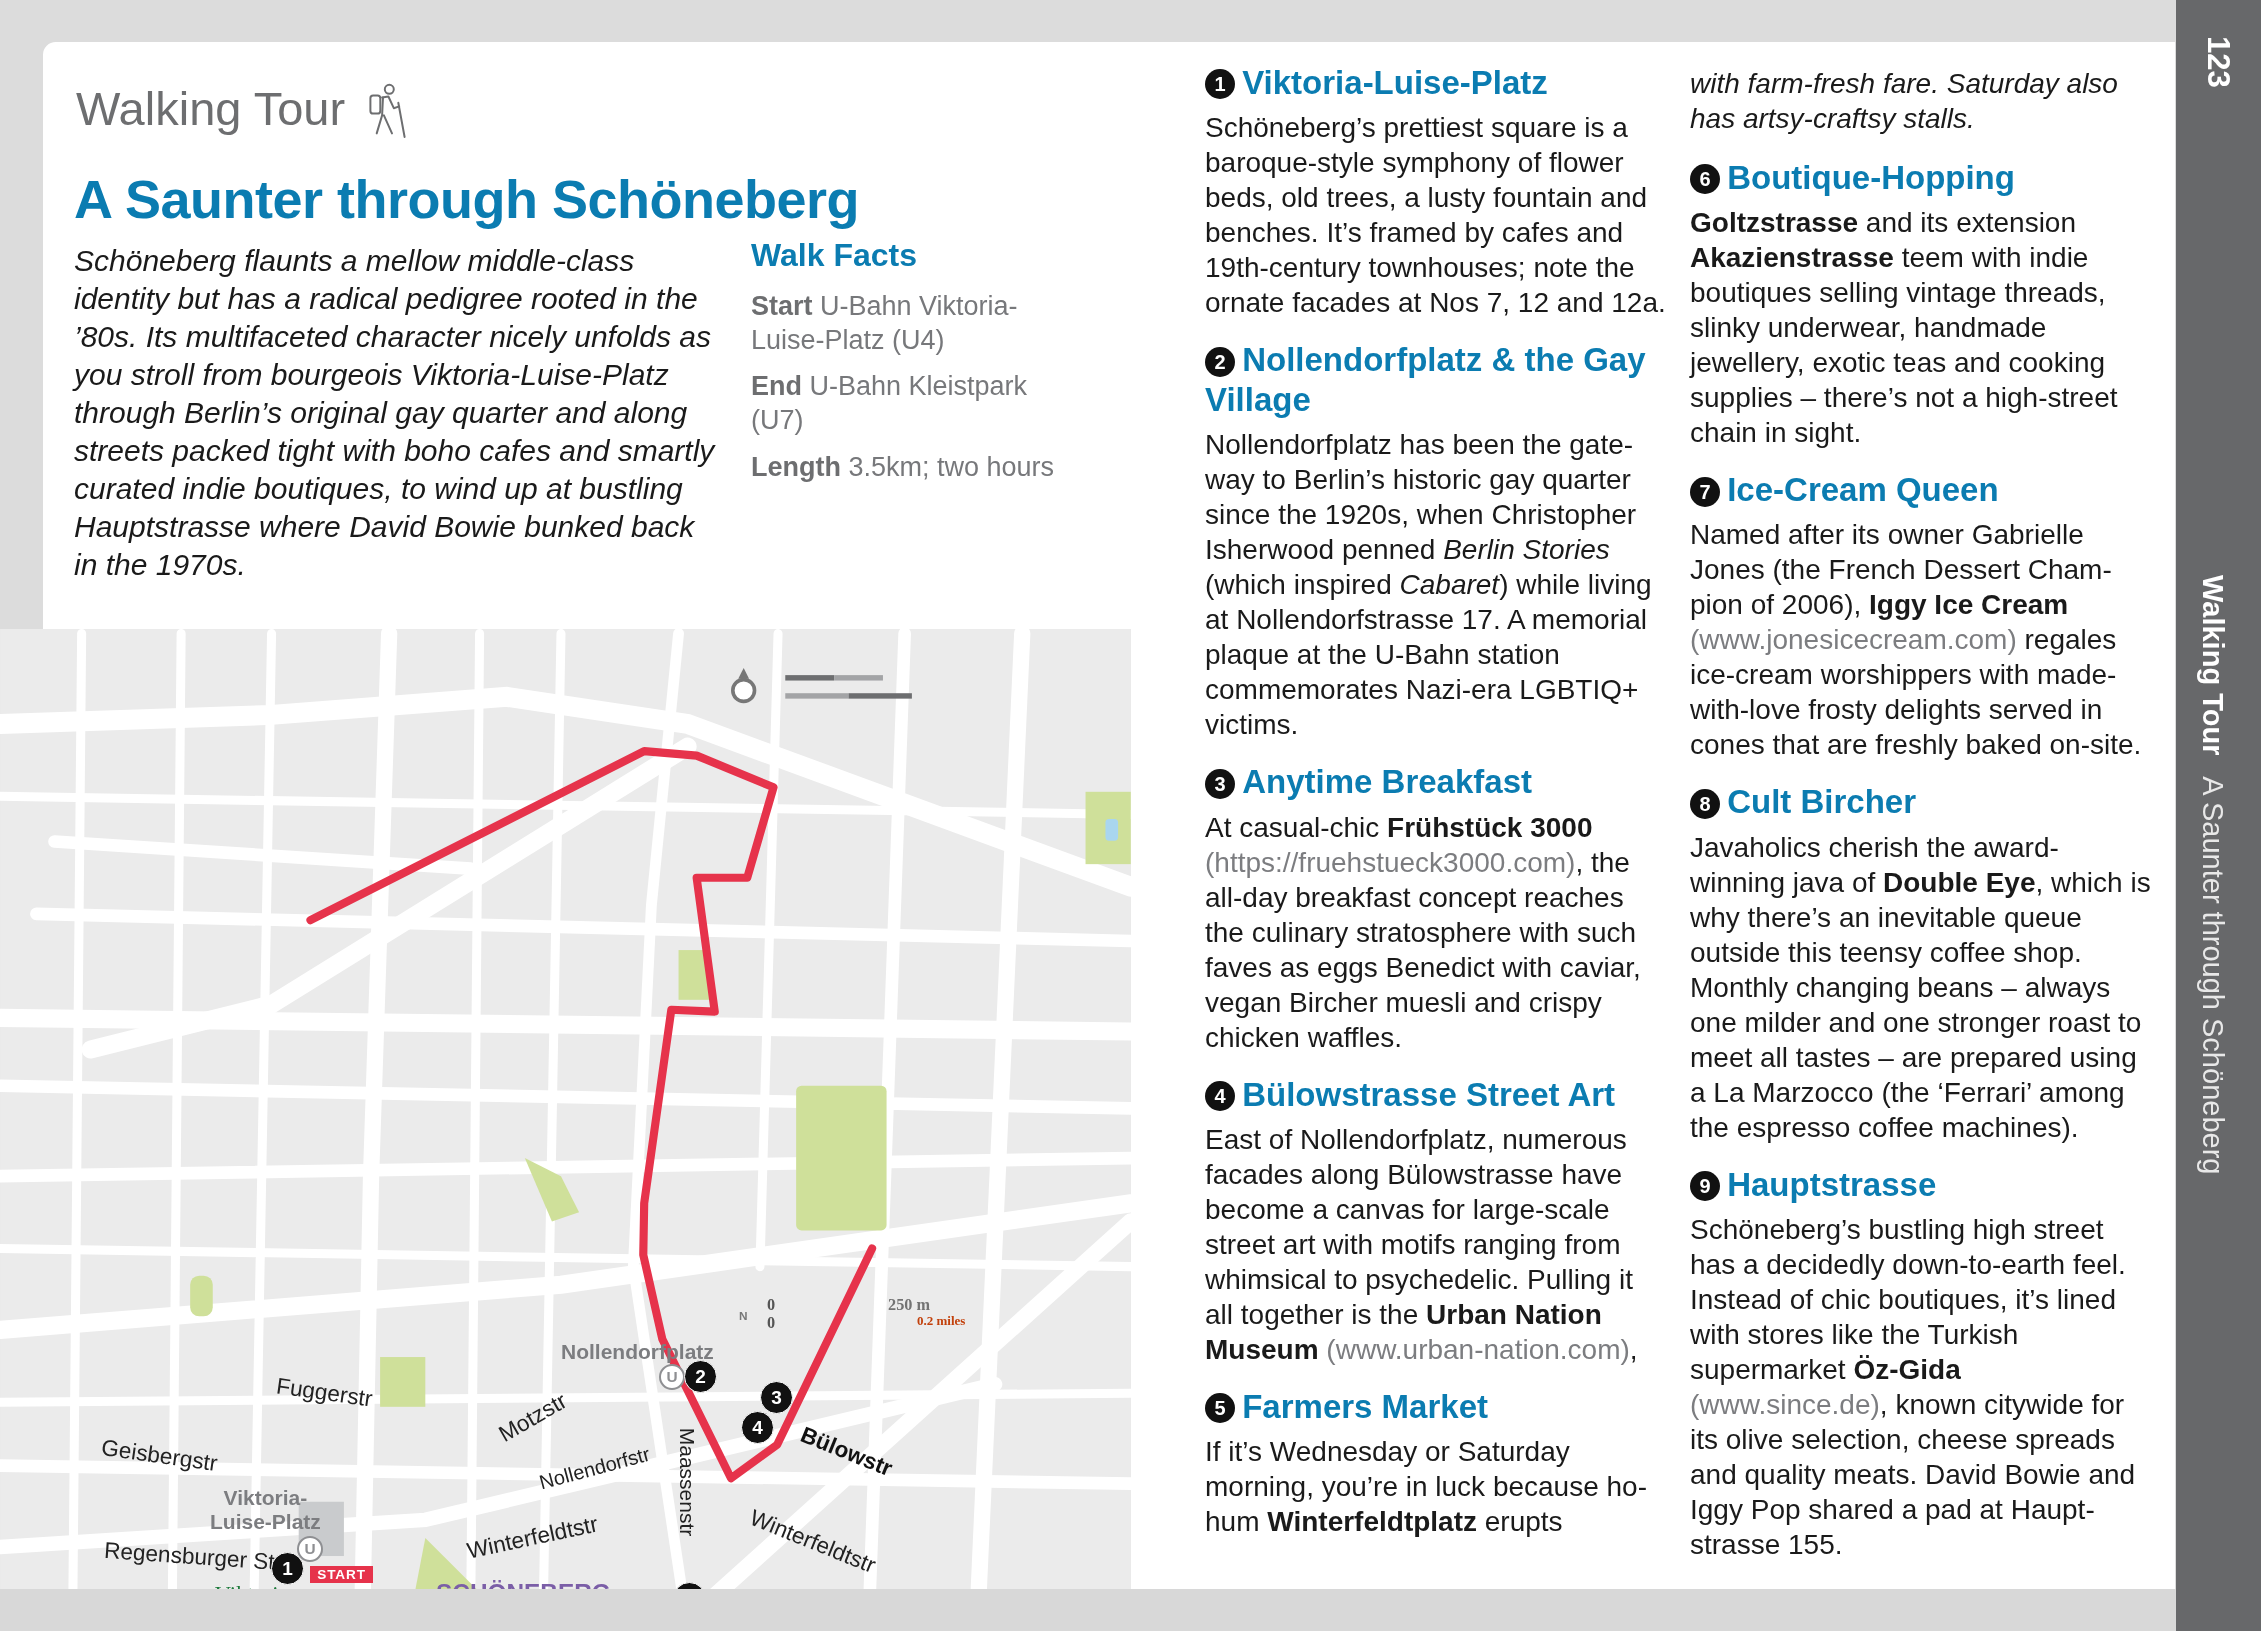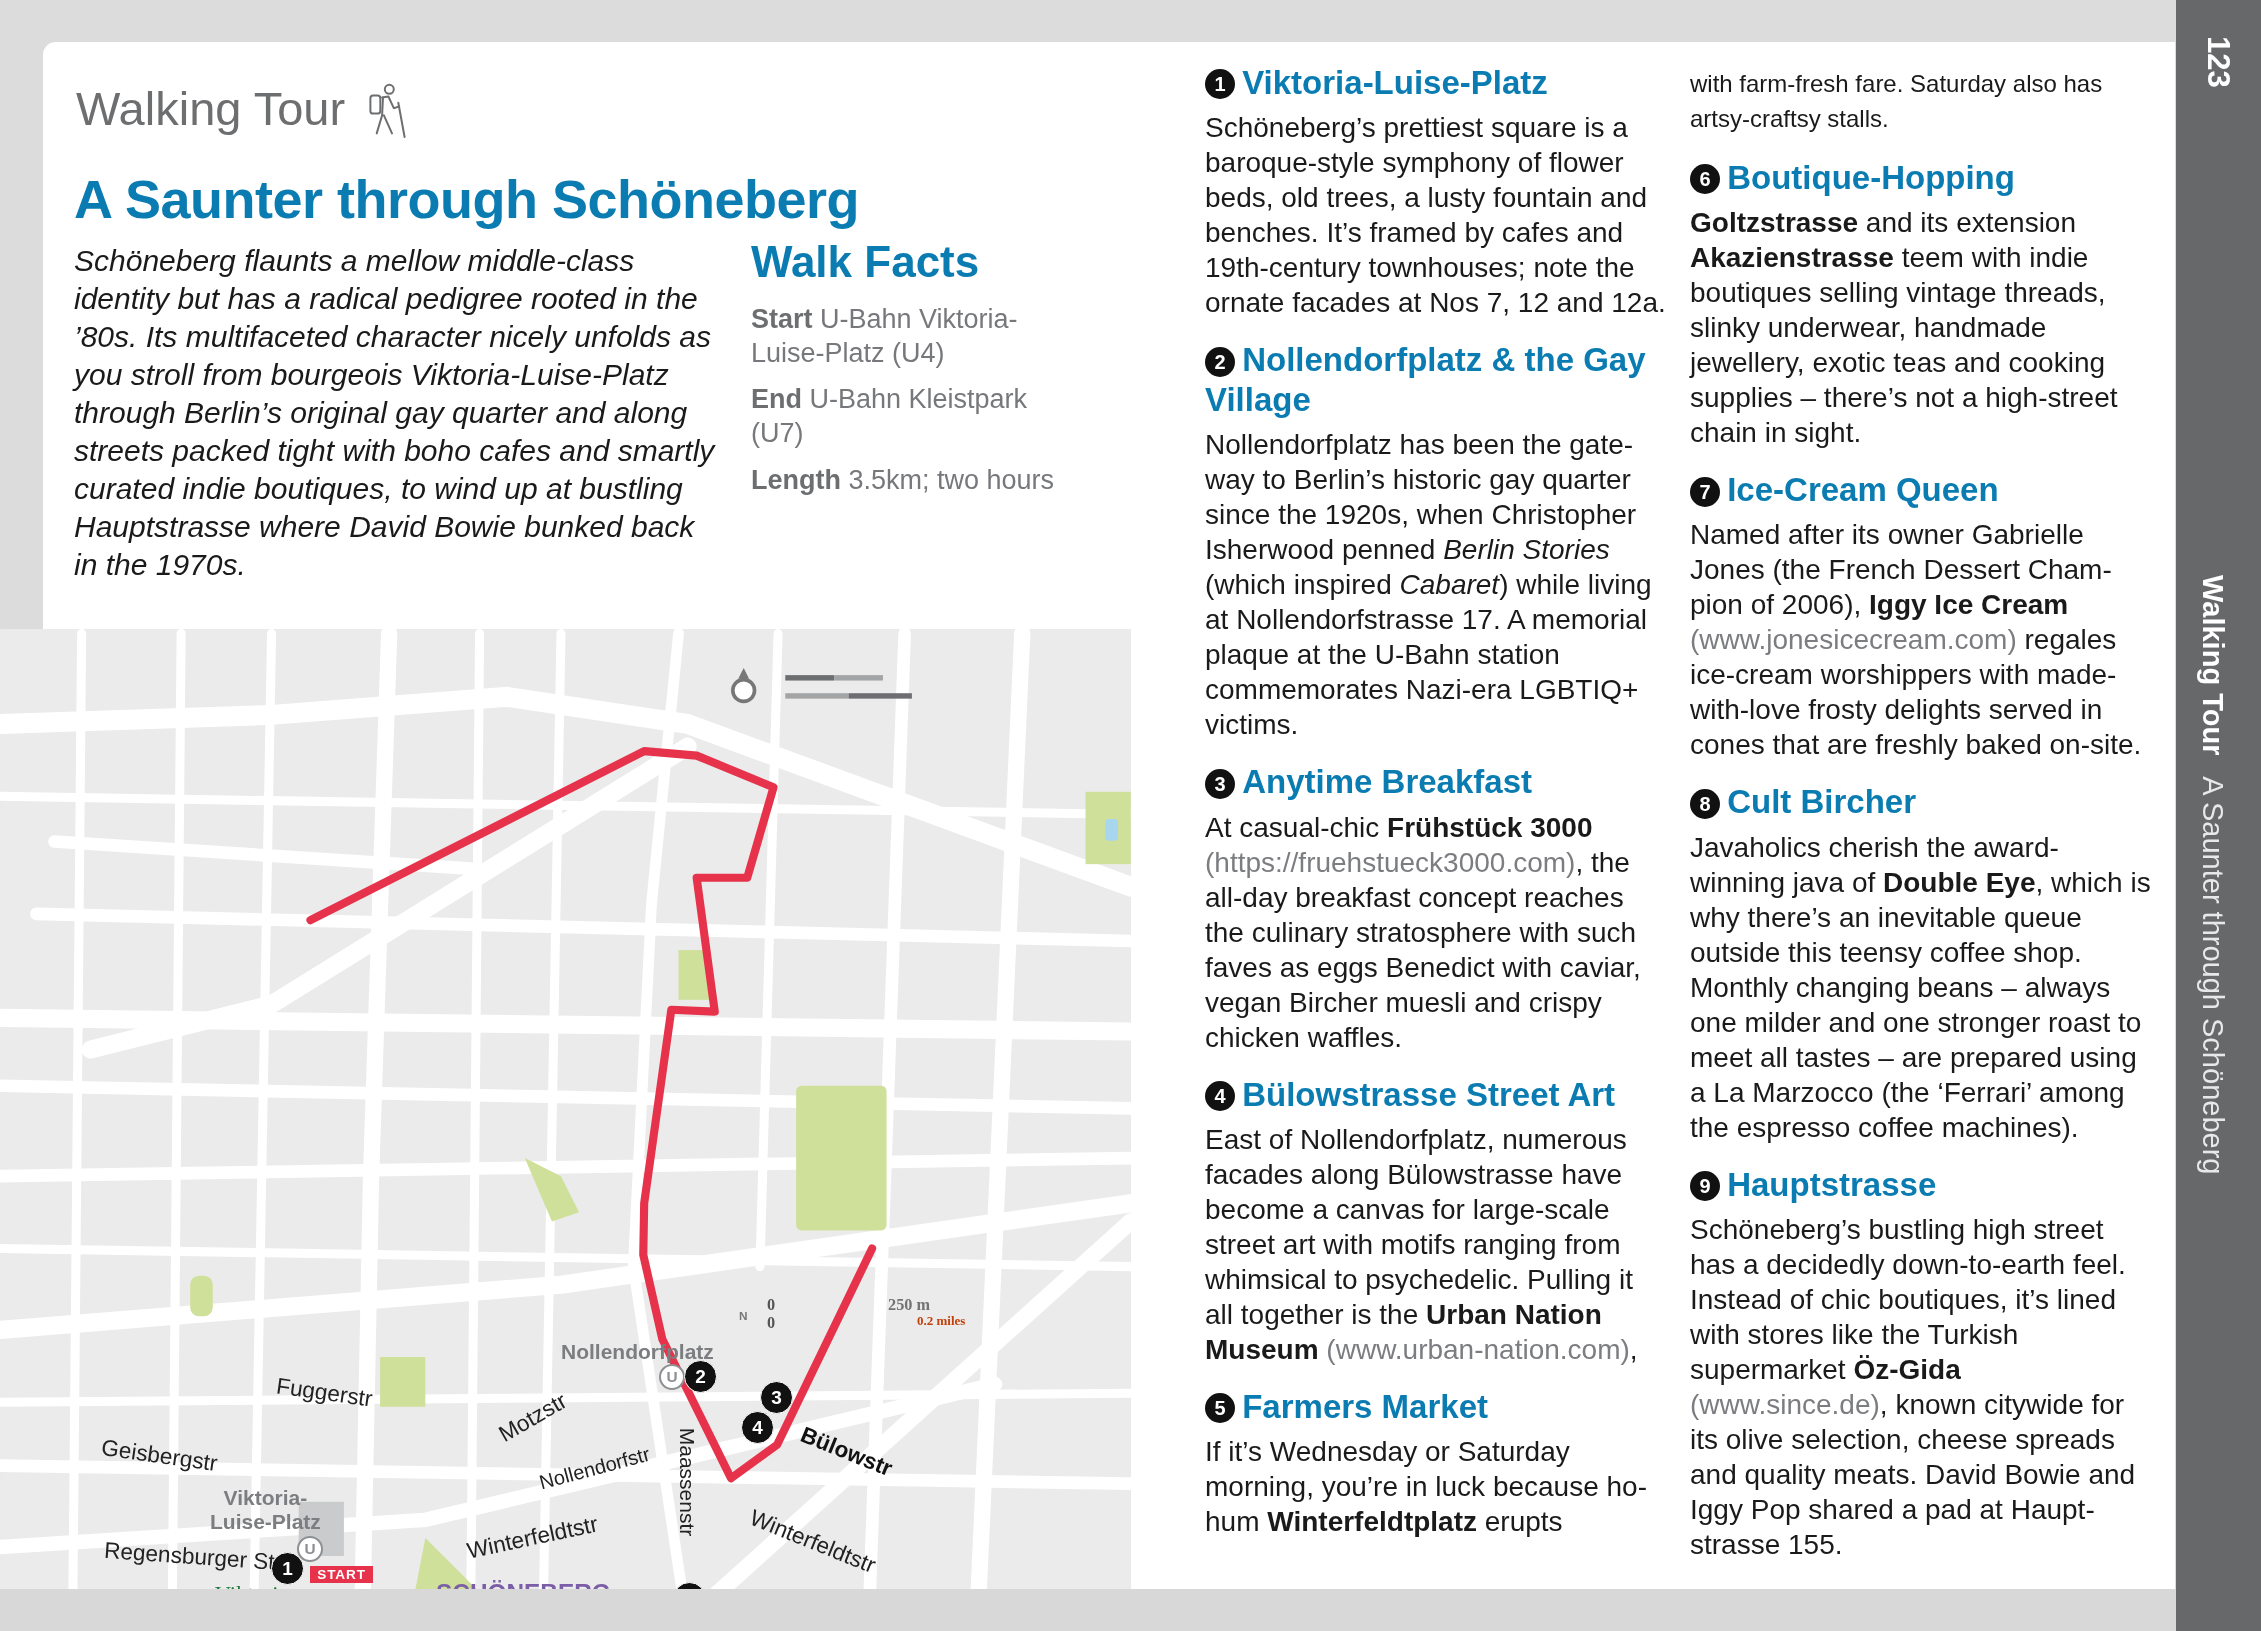--- a/index.html
+++ b/index.html
@@ -11,21 +11,21 @@
   .pagenum{position:absolute;left:2200px;top:36px;color:#fff;font-weight:bold;font-size:31px;writing-mode:vertical-rl;}
   .sidetitle{position:absolute;left:2196px;top:575px;color:#fff;font-size:29px;writing-mode:vertical-rl;white-space:nowrap;}
   .sidetitle b{font-weight:bold;margin-bottom:12.7px;}
   .sidetitle span.light{font-weight:normal;color:#e8e8e8;}
 
   .section-label{position:absolute;left:76px;top:81px;font-size:47px;color:#6d6e70;letter-spacing:0px;}
   .hiker{position:absolute;left:365px;top:81px;width:45px;height:58px;}
   .main-title{position:absolute;left:74px;top:168px;font-size:54px;font-weight:bold;color:#0b7cb1;white-space:nowrap;letter-spacing:-0.5px;}
   .intro{position:absolute;left:74px;top:242px;width:651px;font-size:30px;line-height:38px;font-style:italic;color:#1a1a1a;}
   .facts{position:absolute;left:751px;top:237px;width:308px;}
-  .facts h3{margin:0 0 14.5px 0;font-size:44px;color:#0b7cb1;font-weight:bold;}
+  .facts h3{margin:0 0 14.5px 0;font-size:32px;color:#0b7cb1;font-weight:bold;}
   .facts .fact{font-size:27px;line-height:34px;color:#77787b;margin-bottom:12.7px;}
   .facts .fact b{color:#6d6e70;}
 
   .map{position:absolute;left:0;top:629px;width:1131px;height:1003px;overflow:hidden;background:#ebebeb;}
   .map svg{position:absolute;left:0;top:0;}
   .mlabel{position:absolute;white-space:nowrap;font-family:"Liberation Sans",sans-serif;}
   .street{font-size:22.6px;color:#222;}
   .street.bold{font-weight:bold;color:#111;}
   .station{font-size:21px;font-weight:bold;color:#7c7d80;text-align:center;line-height:24.4px;}
   .park{font-family:"Liberation Serif",serif;font-size:22.6px;color:#1d7a3b;text-align:center;line-height:24.4px;}
@@ -37,21 +37,21 @@
   .col{position:absolute;width:461px;color:#1a1a1a;}
   .col1{left:1205px;top:63px;}
   .col2{left:1690px;top:66px;}
   .entry{margin-bottom:20px;}
   .entry h4{margin:0 0 7.2px 0;font-size:33px;line-height:40px;color:#0b7cb1;font-weight:bold;}
   .entry h4 .num{display:inline-block;width:30px;height:30px;border-radius:50%;background:#111;color:#fff;font-size:20px;line-height:30px;text-align:center;margin-right:7.2px;vertical-align:2.7px;}
   .entry p{margin:0;font-size:28px;line-height:35px;}
   .entry p b{font-weight:bold;}
   .entry p .url{color:#7c7d80;}
   .entry p i{}
-  .cont{margin:0 0 22px 0;font-size:24px;line-height:35px;}
+  .cont{margin:0 0 22px 0;font-size:28px;line-height:35px;font-style:italic;}
 </style>
 </head>
 <body>
 
 <div class="topband"></div>
 <div class="card"></div>
 
 <div class="map">
   <svg width="1131" height="1003" viewBox="0 695 1250 1109">
     <rect x="0" y="695" width="1250" height="1109" fill="#ebebeb"></rect>

